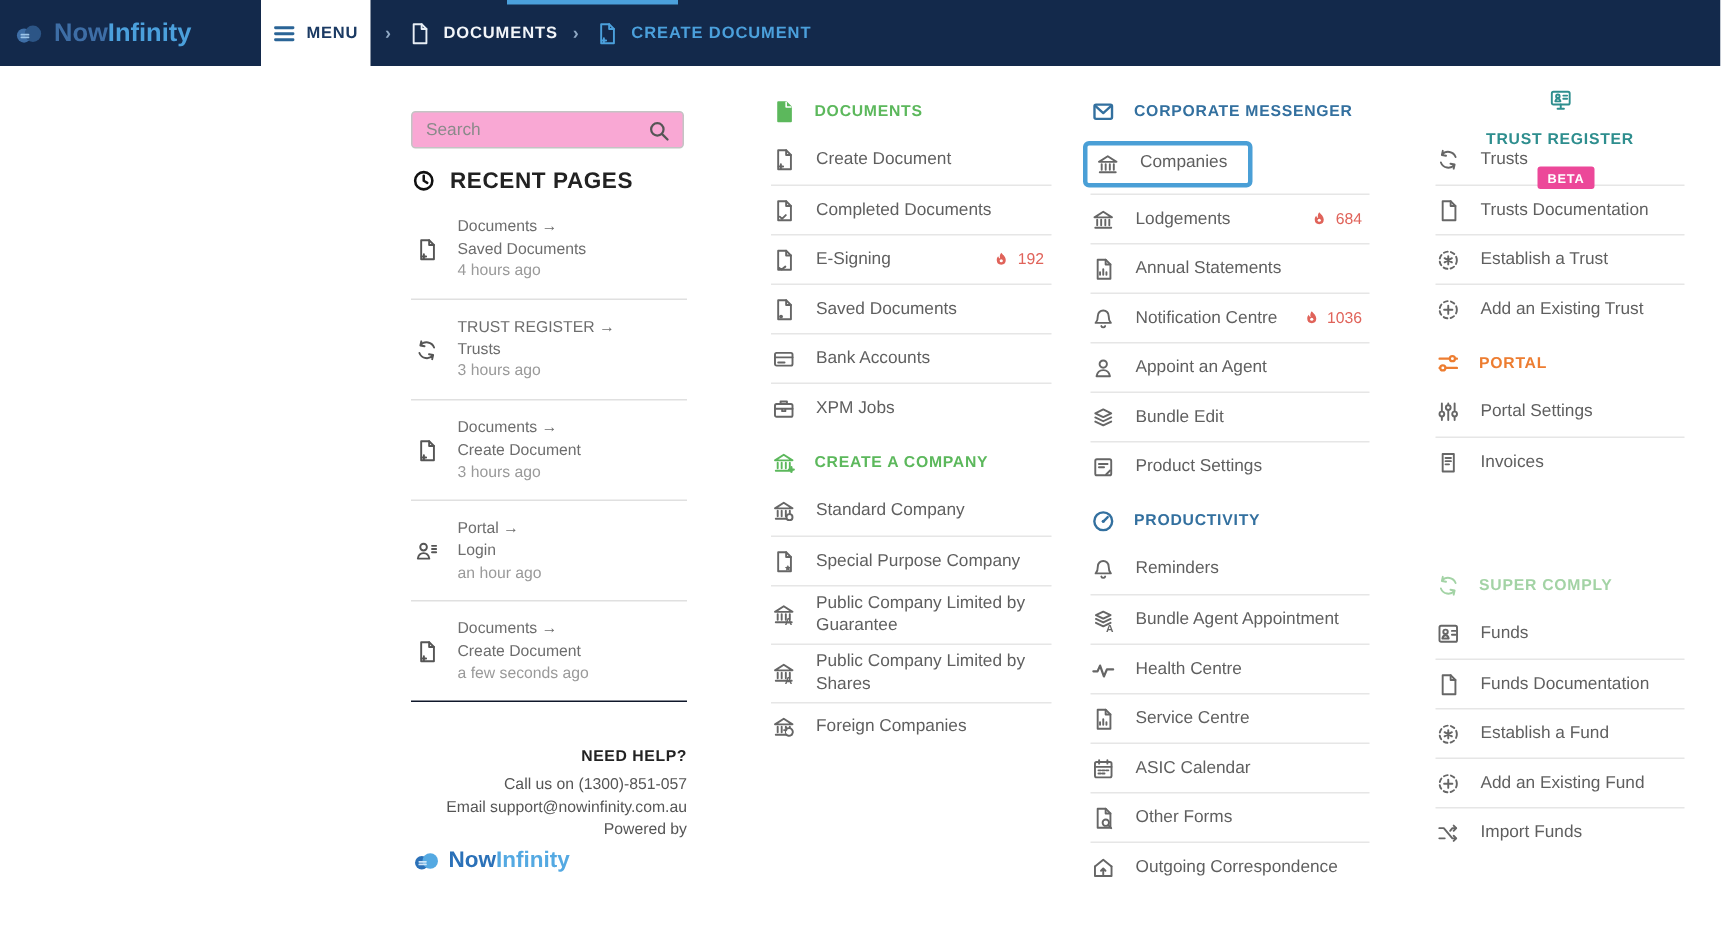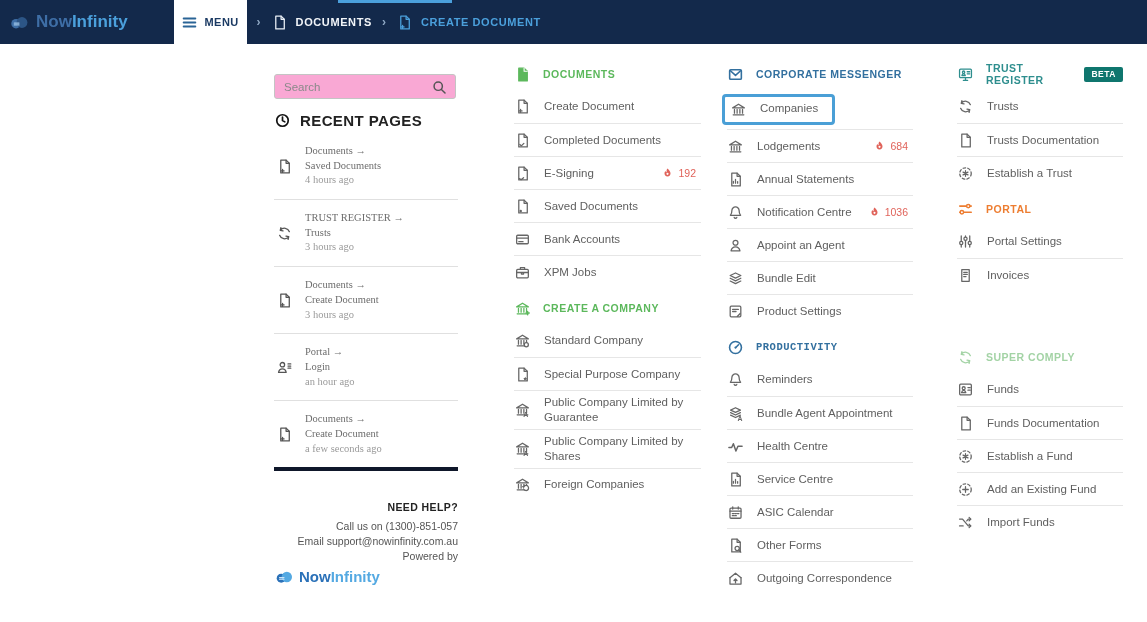--- a/index.html
+++ b/index.html
@@ -35,41 +35,41 @@
   #col-2 { left:727px; width:186px; padding-top:14px; }
   #col-3 { left:957px; width:166px; padding-top:14px; }
 
   .searchbox { position:relative; width:182px; height:25px; border:1px solid #c4c4c4; border-radius:3px; background:#f9a8d4;text-decoration:underline; }
   .searchbox input { width:100%; height:100%; border:none; outline:none; padding:0 28px 0 9px; font-size:11.5px; color:#444; font-family:inherit; background:transparent; }
   .searchbox input::placeholder { color:#8a8a8a; }
   .searchbox .icon { position:absolute; right:7px; top:4px; color:#555; }
 
   .recent-title { display:flex; align-items:center; gap:9px; margin-top:13px; color:#222; font-size:15px; font-weight:bold; letter-spacing:.4px; }
   .recent-title .icon { color:#111; }
-  .recent-list { margin-top:4px; border-bottom:4px solid #0f172a;font-family:Liberation Serif, serif; }
+  .recent-list { margin-top:4px; border-bottom:1px solid #0f172a; }
   .ritem { display:flex; gap:12px; padding:11px 0 11px 2px; cursor:pointer; }
   .ritem + .ritem { border-top:1px solid #e0e0e0; }
   .ritem .icon { color:#555; margin-top:1px; }
   .ritem .txt { font-size:10.5px; line-height:1.4; }
   .ritem .cat, .ritem .pg { display:block; color:#6d6d6d; }
   .ritem .tm { display:block; color:#9a9a9a; }
 
   .help { margin-top:30px;text-align:right; }
   .help-title { font-size:10.5px; font-weight:bold; letter-spacing:.4px; color:#222; }
   .help-line { font-size:10.5px; color:#555; margin-top:7px; }
   .footer-logo { display:flex; align-items:center; gap:5px; margin-top:6px; }
   .footer-logo .logo-now { color:#2b71b8; font-weight:bold; font-size:15px; }
   .footer-logo .logo-inf { color:#54a9e2; font-weight:bold; font-size:15px; }
 
   
   .section + .section { margin-top:4px; }
   .section.gap-before { margin-top:50px; }
   .sec-head { display:flex; align-items:center; gap:12px; height:32px; font-size:10.5px; font-weight:bold; letter-spacing:.5px; }
   .sec-head .icon { flex:0 0 17px; }
-  .beta { background:#0f766e; color:#fff; font-size:8.5px; font-weight:bold; letter-spacing:.5px; padding:2.5px 7px; border-radius:2px; margin-left:8px; }
+  .beta { background:#ec4899; color:#fff; font-size:8.5px; font-weight:bold; letter-spacing:.5px; padding:2.5px 7px; border-radius:2px; margin-left:8px; }
   .mi { display:flex; align-items:center; gap:13px; min-height:33px; padding:4px 0; cursor:pointer; color:#5f5f5f; }
   .mi + .mi { border-top:1px solid #e6e6e6; }
   .mi .icon { flex:0 0 17px; color:#666; }
   .mi .lbl { font-size:11.5px; line-height:1.3; color:#5f5f5f; }
   .badge { margin-left:auto; display:flex; align-items:center; gap:4px; color:var(--badge-red,#e0635a); padding-right:5px; }
   .badge .num { font-size:10.5px; }
   .badge .icon { color:var(--badge-red,#e0635a); flex:0 0 13px; }
   .hl { display:inline-flex; align-items:flex-start; gap:13px; border:3px solid var(--hl-border,#4a9fd6); border-radius:4px; padding:4px 14px 4px 5px; margin-left:-5px; }
 </style>
 </head>
@@ -470,21 +470,21 @@
             <svg viewBox="0 0 16 16" width="17" height="17" fill="none" stroke="currentColor" stroke-width="1.2" stroke-linecap="round" stroke-linejoin="round">
               <rect x="3" y="3" width="10" height="10" rx="1"></rect>
               <path d="M5.3 6h5.4M5.3 8h3.2"></path>
               <path d="M9.2 12.2l3-3 .9.9-3 3h-.9z" fill="currentColor" stroke="none"></path>
             </svg>
           </span>
           <span class="lbl">Product Settings</span>
         </div>
       </div>
       <div class="section">
-        <div class="sec-head" style="color: rgb(51, 112, 159); font-family: Liberation Mono, monospace;">
+        <div class="sec-head" style="color: rgb(51, 112, 159);">
           <span class="icon">
             <svg viewBox="0 0 16 16" width="17" height="17" fill="none" stroke="currentColor" stroke-width="1.2" stroke-linecap="round" stroke-linejoin="round">
               <circle cx="8" cy="8" r="5.6" stroke-width="1.5"></circle>
               <path d="M8 8.2L10.8 5.4" stroke-width="1.5"></path>
               <circle cx="8" cy="8" r="1" fill="currentColor" stroke="none"></circle>
             </svg>
           </span>
           <span>PRODUCTIVITY</span>
         </div>
         <div class="mi">
@@ -552,21 +552,21 @@
               <path d="M2.8 7.2L8 3l5.2 4.2"></path>
               <path d="M8 12.2V8.6M6.6 9.9L8 8.5l1.4 1.4"></path>
             </svg>
           </span>
           <span class="lbl">Outgoing Correspondence</span>
         </div>
       </div>
     </div>
   <div class="col" id="col-3">
       <div class="section">
-        <div class="sec-head" style="color: rgb(46, 142, 142);">
+        <div class="sec-head" style="color: rgb(46, 142, 142); flex-direction: column;">
           <span class="icon">
             <svg viewBox="0 0 16 16" width="17" height="17" fill="none" stroke="currentColor" stroke-width="1.2" stroke-linecap="round" stroke-linejoin="round">
               <rect x="2.4" y="3" width="11.2" height="8" rx="1"></rect>
               <path d="M6 13.6h4M8 11v2.6"></path>
               <circle cx="6.2" cy="5.8" r="1.1"></circle>
               <path d="M4.6 9c.3-1.2 1-1.7 1.6-1.7s1.3.5 1.6 1.7z"></path>
               <path d="M9.6 5.4h2.4M9.6 7.4h2.4"></path>
             </svg>
           </span>
           <span>TRUST REGISTER</span>
@@ -592,20 +592,29 @@
         </div>
         <div class="mi">
           <span class="icon">
             <svg viewBox="0 0 16 16" width="17" height="17" fill="none" stroke="currentColor" stroke-width="1.2" stroke-linecap="round" stroke-linejoin="round">
               <circle cx="8" cy="8" r="5.4" stroke-dasharray="2.4 2.1"></circle>
               <path d="M8 5.4v5.2M5.7 6.7l4.6 2.6M10.3 6.7L5.7 9.3"></path>
             </svg>
           </span>
           <span class="lbl">Establish a Trust</span>
         </div>
+        <div class="mi">
+          <span class="icon">
+            <svg viewBox="0 0 16 16" width="17" height="17" fill="none" stroke="currentColor" stroke-width="1.2" stroke-linecap="round" stroke-linejoin="round">
+              <circle cx="8" cy="8" r="5.4" stroke-dasharray="2.4 2.1"></circle>
+              <path d="M8 5.4v5.2M5.4 8h5.2"></path>
+            </svg>
+          </span>
+          <span class="lbl">Add an Existing Trust</span>
+        </div>
       </div>
       <div class="section">
         <div class="sec-head" style="color: rgb(237, 125, 49);">
           <span class="icon">
             <svg viewBox="0 0 16 16" width="17" height="17" fill="none" stroke="currentColor" stroke-width="1.2" stroke-linecap="round" stroke-linejoin="round">
               <path d="M2.6 4.8h6.2M12.4 4.8h1M2.6 10.6h1M6.4 10.6h7" stroke-width="1.5"></path>
               <circle cx="10.6" cy="4.8" r="1.6" fill="#fff" stroke-width="1.4"></circle>
               <circle cx="4.6" cy="10.6" r="1.6" fill="#fff" stroke-width="1.4"></circle>
             </svg>
           </span>

